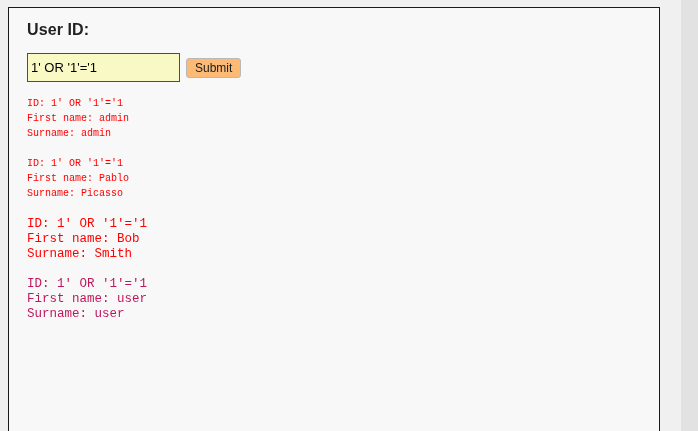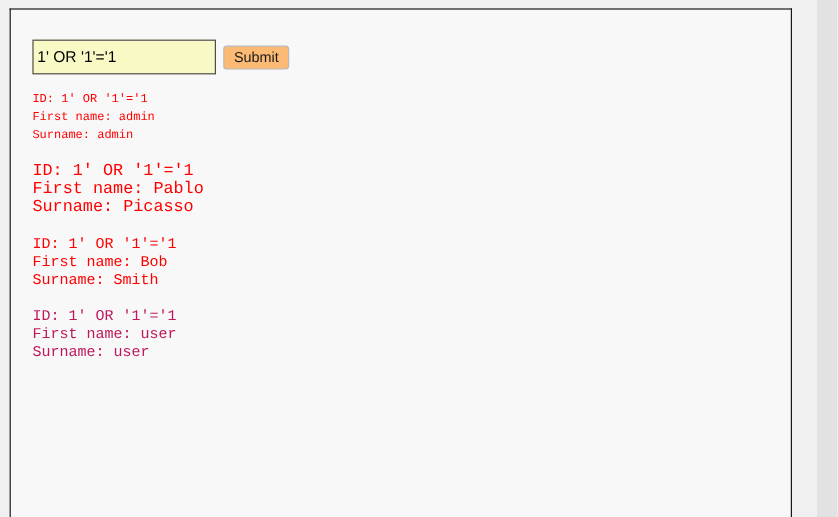--- a/index.html
+++ b/index.html
@@ -109,35 +109,36 @@
   }
 </style>
 </head>
 <body>
 
 <div class="right-gutter"></div>
 
 <div class="panel">
   <div class="panel-inner">
 
+    <h3 class="page-title">User ID:</h3>
 
     <form class="form-row">
       <input class="userid-input" type="text" value="1' OR '1'='1" style="">
       <button class="submit-button" type="submit">Submit</button>
     </form>
 
     <div class="results">
 
       <pre class="record" style="margin:0 0 15px 0; font-family:'Liberation Mono', monospace; font-size:10px; line-height:15px; color:#ff0000;"><span class="line">ID: 1' OR '1'='1</span>
 <span class="line">First name: admin</span>
 <span class="line">Surname: admin</span></pre>
 
 
 
-      <pre class="record" style="margin:0 0 15px 0; font-family:'Liberation Mono', monospace; font-size:14px; line-height:15px; color:#ff0000;"><span class="line">ID: 1' OR '1'='1</span>
+      <pre class="record" style="margin:0 0 15px 0; font-family:'Liberation Mono', monospace; font-size:10px; line-height:15px; color:#ff0000;"><span class="line">ID: 1' OR '1'='1</span>
 <span class="line">First name: Pablo</span>
 <span class="line">Surname: Picasso</span></pre>
 
       <pre class="record" style="margin:16px 0 15px 0; font-family:'Liberation Mono', monospace; font-size:12.5px; line-height:15px; color:#ff0000;"><span class="line">ID: 1' OR '1'='1</span>
 <span class="line">First name: Bob</span>
 <span class="line">Surname: Smith</span></pre>
 
       <pre class="record" style="margin:0 0 15px 0; font-family:'Liberation Mono', monospace; font-size:12.5px; line-height:15px; color:#be185d;"><span class="line">ID: 1' OR '1'='1</span>
 <span class="line">First name: user</span>
 <span class="line">Surname: user</span></pre>

